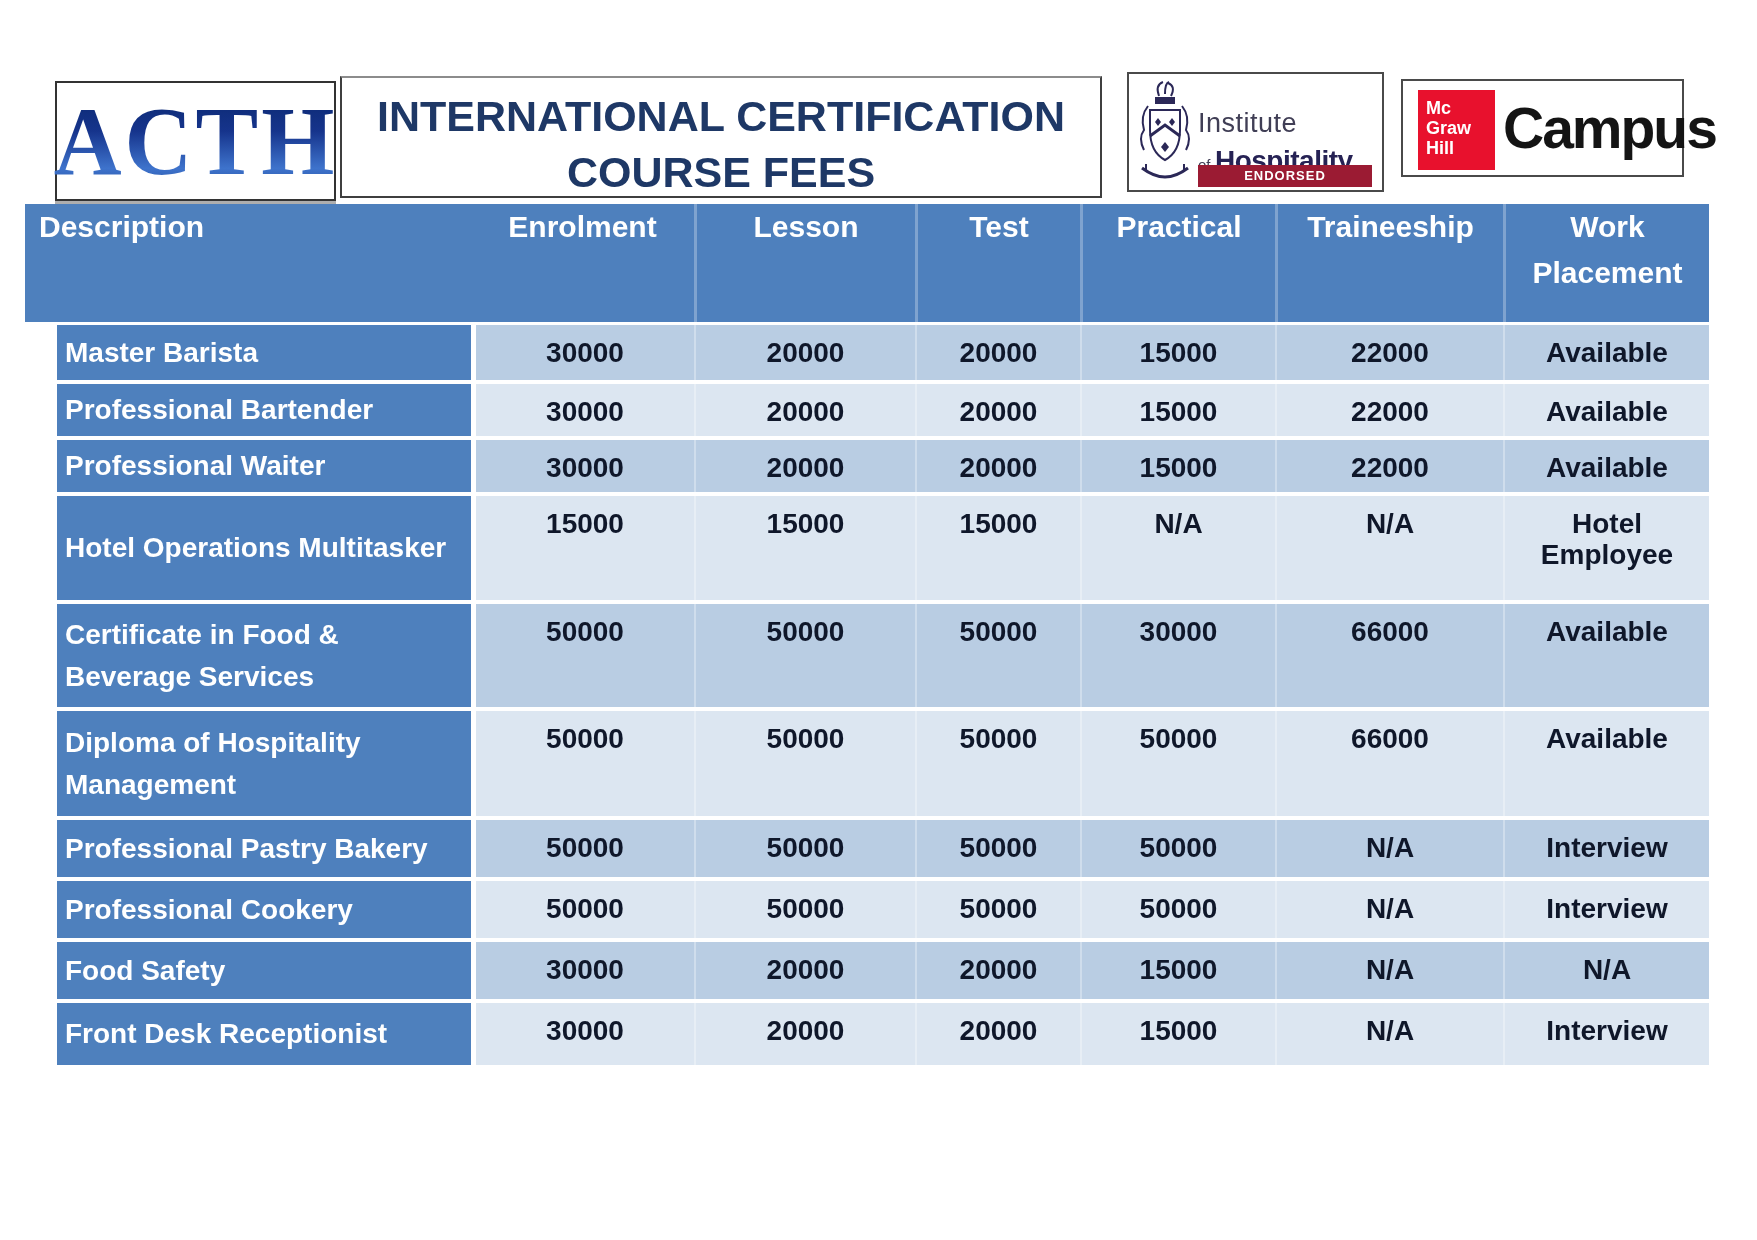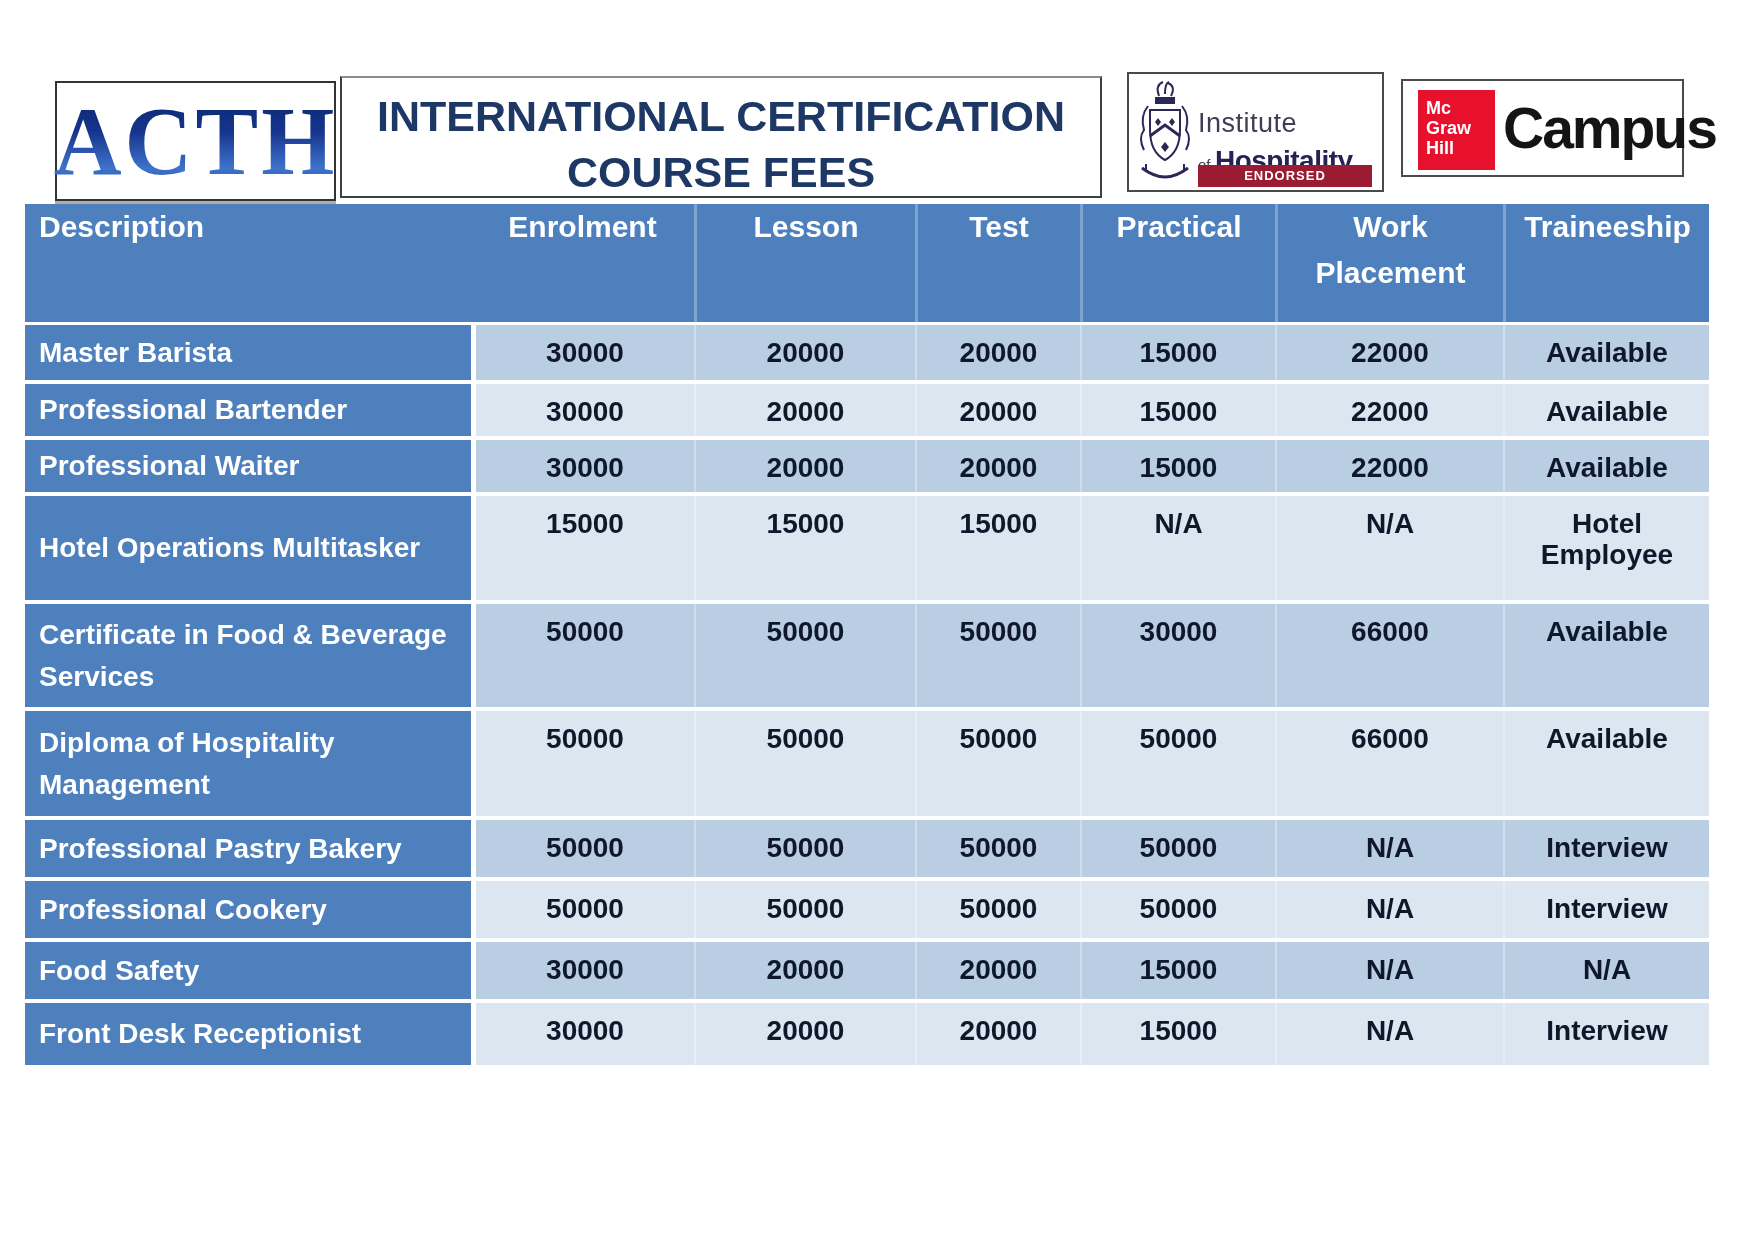--- a/index.html
+++ b/index.html
@@ -43,21 +43,21 @@
   .fees-table { position:absolute; left:25px; top:204px; width:1684px; }
   .t-row { display:grid; grid-template-columns:446px 223px 221px 165px 195px 228px 206px; margin-bottom:4px; }
   .t-row.header { height:118px; background:#4e80bd; margin-bottom:3px; }
 
   .hcell { color:#fff; font-weight:bold; font-size:30px; line-height:46px; 
     text-align:center; box-sizing:border-box; }
   .hcell.first { text-align:left; padding-left:14px; }
   .hcell.div { border-left:3px solid rgba(255,255,255,.28); }
 
   .dcell { background:#4e80bd; color:#fff; font-weight:bold; font-size:28px; line-height:42px;
-    display:flex; flex-direction:column; justify-content:center; padding:0 16px 0 14px; box-sizing:border-box; }
+    display:flex; flex-direction:column; justify-content:center; padding:0 16px 0 8px; box-sizing:border-box;margin-left:32px; }
   .vcell { font-weight:bold; font-size:28px; line-height:31px; color:#0f172a; text-align:center;
     padding-top:12px; box-sizing:border-box; }
   .vcell.sep { border-left:5px solid #ffffff; }
   .vcell.div { border-left:2px solid rgba(255,255,255,.32); }
   .band-m .vcell { background:#b9cde3; }
   .band-l .vcell { background:#dce6f1; }
 
   .r1{height:55px}.r2{height:52px}.r3{height:52px}.r4{height:104px}.r5{height:103px}
   .r6{height:105px}.r7{height:57px}.r8{height:57px}.r9{height:57px}.r10{height:62px}
 </style>
@@ -113,22 +113,22 @@
   </div>
 
   <div class="fees-table">
 
     <div class="t-row header">
       <div class="hcell first">Description</div>
       <div class="hcell">Enrolment</div>
       <div class="hcell div">Lesson</div>
       <div class="hcell div">Test</div>
       <div class="hcell div">Practical</div>
+      <div class="hcell div">Traineeship</div>
       <div class="hcell div">Work Placement</div>
-      <div class="hcell div">Traineeship</div>
     </div>
 
     <div class="t-row band-m r1">
       <div class="dcell">Master Barista</div>
       <div class="vcell sep">30000</div>
       <div class="vcell div">20000</div>
       <div class="vcell div">20000</div>
       <div class="vcell div">15000</div>
       <div class="vcell div">22000</div>
       <div class="vcell div">Available</div>

